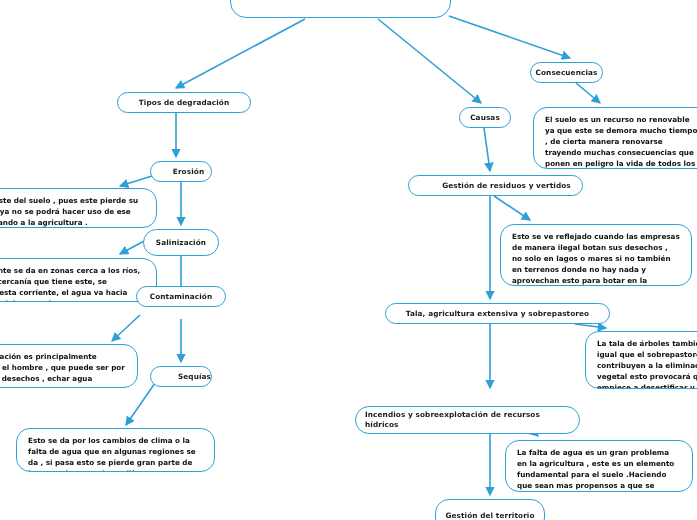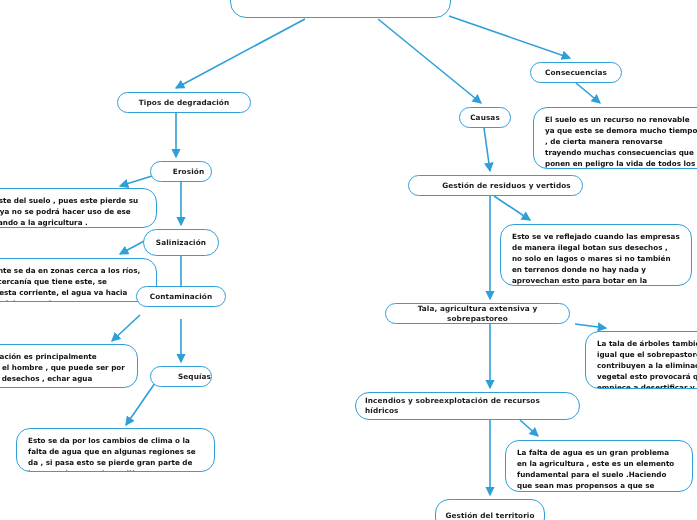--- a/index.html
+++ b/index.html
@@ -24,21 +24,21 @@
     align-items:center;
     justify-content:center;
     text-align:center;
     font-weight:bold;
     font-size:7.3px;
     letter-spacing:.1px;
     line-height:1.35;
     padding:3px 9px;
     z-index:3;
   }
-  .node.multi{justify-content:flex-start;text-align:left;}
+  .node.multi{justify-content:flex-start;text-align:left;margin-top:14px;}
 
   .textbox{
     position:absolute;
     box-sizing:border-box;
     border:1.6px solid #2f9fd8;
     border-radius:14px;
     background:#ffffff;
     color:#111111;
     text-align:left;
     font-weight:bold;
@@ -59,26 +59,26 @@
   #n-contam{left:136px;top:286px;width:90px;height:21px;}
   #n-sequias{left:150px;top:366px;width:62px;height:21px;padding-left:36px;}
 
   
   #t-erosion{left:-62px;top:188px;width:219px;height:40px;}
   #t-salin{left:-62px;top:258px;width:219px;height:44px;}
   #t-contam{left:-62px;top:344px;width:200px;height:44px;}
   #t-sequias{left:16px;top:428px;width:199px;height:44px;}
 
   
-  #n-consec{left:530px;top:62px;width:92px;height:21px;}
+  #n-consec{left:530px;top:62px;width:73px;height:21px;}
   #t-consec{left:533px;top:107px;width:180px;height:62px;}
   #n-causas{left:459px;top:107px;width:52px;height:21px;}
   #n-gestres{left:408px;top:175px;width:175px;height:21px;padding-left:31px;}
   #t-gestres{left:500px;top:224px;width:192px;height:62px;}
-  #n-tala{left:385px;top:303px;width:185px;height:21px;}
+  #n-tala{left:385px;top:303px;width:225px;height:21px;}
   #t-tala{left:585px;top:331px;width:190px;height:58px;}
   #n-incendios{left:355px;top:392px;width:225px;height:28px;}
   #t-incendios{left:505px;top:440px;width:188px;height:52px;}
   #n-gestterr{left:435px;top:499px;width:110px;height:33px;text-align:center;}
 </style>
 </head>
 <body>
 
 <div id="canvas">
 

